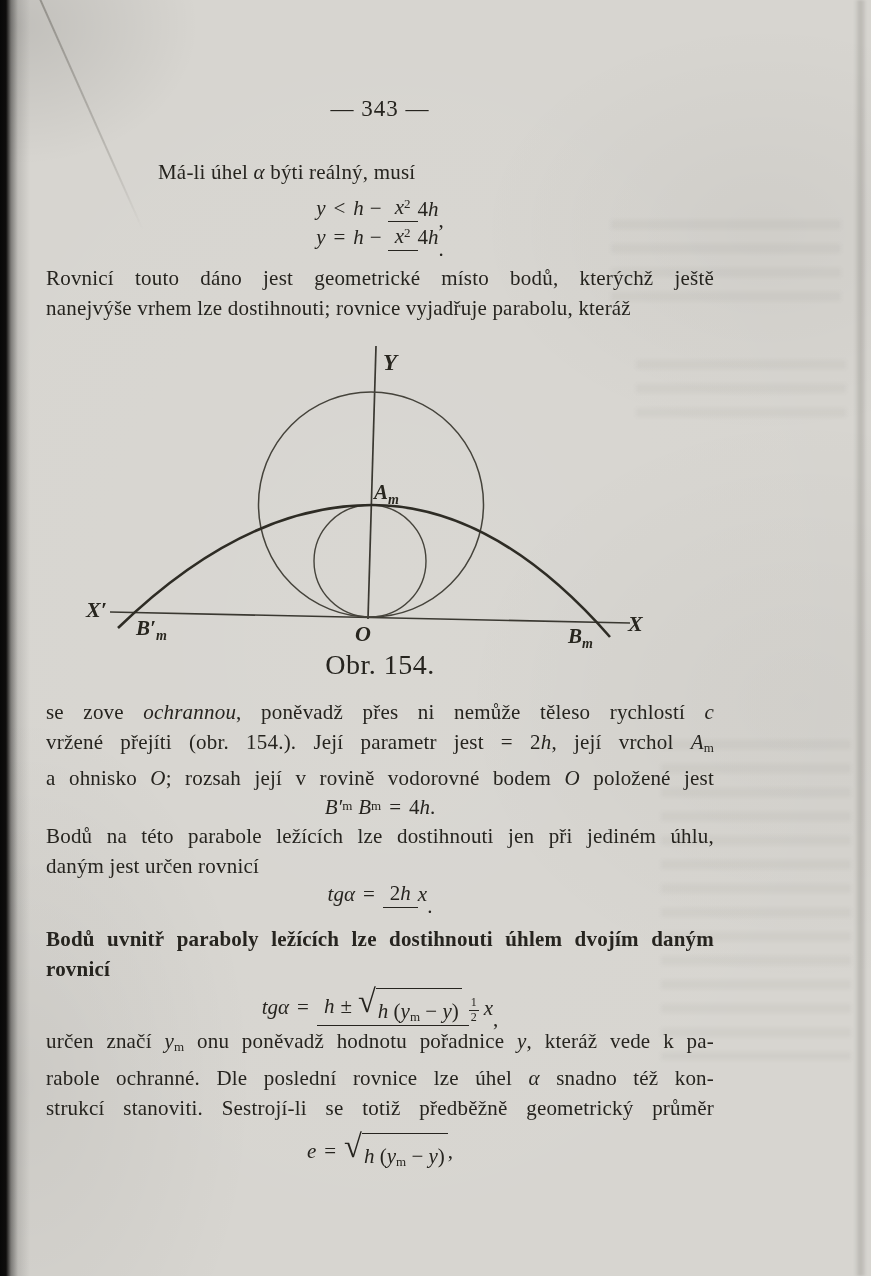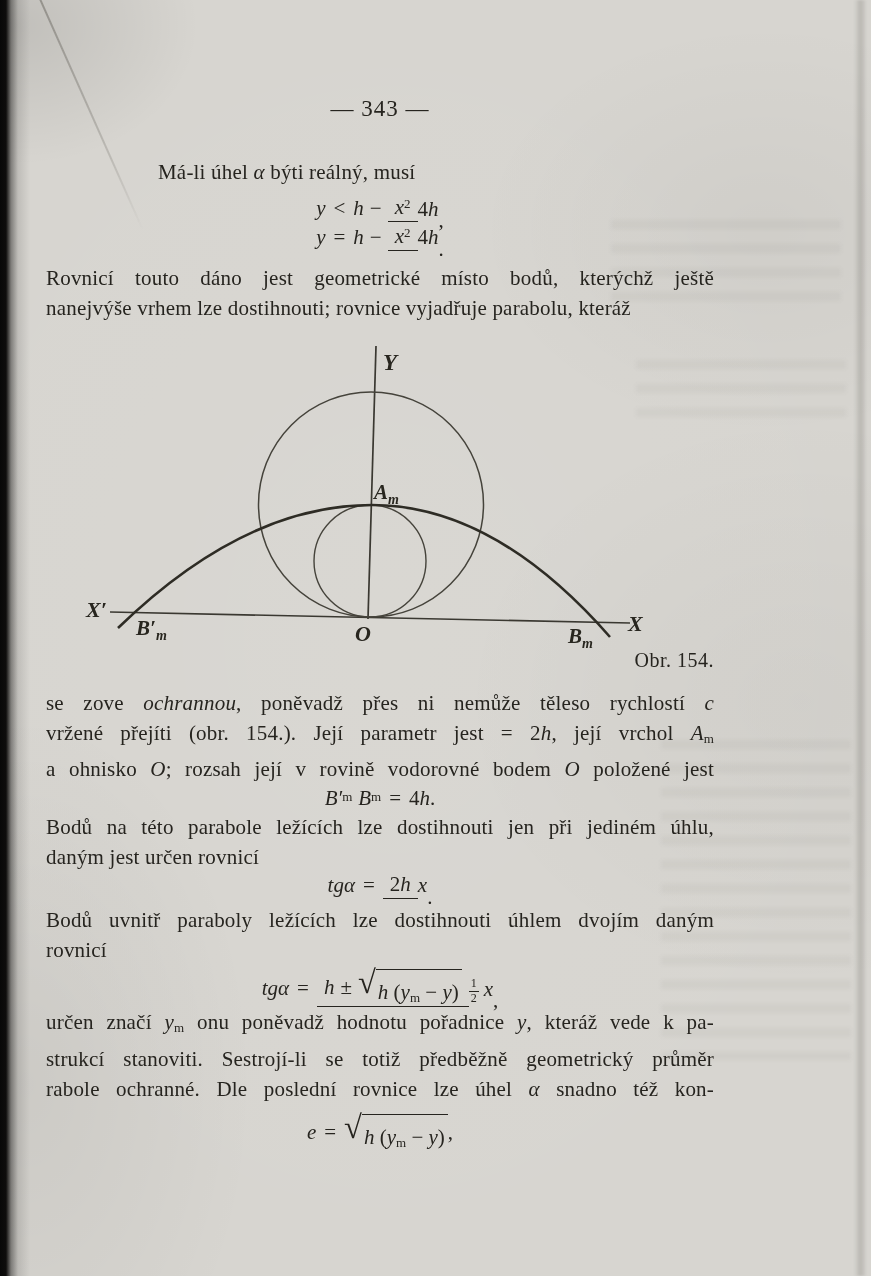--- a/index.html
+++ b/index.html
@@ -44,21 +44,21 @@
   .fr .dn{padding-top:1px;text-align:center;}
   .punct{align-self:center;transform:translateY(0.55em);}
   .sq{display:inline-flex;align-items:stretch;}
   .rd{font-style:normal;font-size:1.55em;line-height:0.78;align-self:flex-start;transform:translateY(1px);}
   .rc{border-top:1.9px solid #26241f;padding:10px 3px 0 2px;}
   .mini{display:inline-flex;flex-direction:column;font-size:12px;line-height:1.05;align-items:center;margin-right:5px;transform:translateY(2px);}
   .mini .mn{border-bottom:1px solid #26241f;padding:0 2px 1px;}
 
   .figure{position:relative;margin:20px 0 0 34px;width:640px;}
   .figure svg{display:block;}
-  .figcap{margin-top:-10px;text-align:right;font-size:20px;letter-spacing:0.5px;margin-left:-34px;width:668px;}
+  .figcap{margin-top:-10px;text-align:center;font-size:28px;letter-spacing:0.5px;margin-left:-34px;width:668px;}
   svg text{font-family:"Liberation Serif","DejaVu Serif",serif;font-style:italic;font-weight:bold;fill:#28261f;}
 </style>
 </head>
 <body>
 
 <div class="page">
   <div class="edge-left"></div>
   <div class="edge-right"></div>
   <div class="crease"></div>
   <div class="ghost" style="right:30px;top:220px;width:230px;height:90px;"></div>
@@ -150,21 +150,21 @@
       <span class="it">tg </span>
       <span class="it">α</span>
       <span class="rel">=</span>
       <span class="fr">
         <span class="nm"><span>2</span><span class="it">h</span></span>
         <span class="dn"><span class="it">x</span></span>
       </span>
       <span class="punct">.</span>
     </div>
 
-    <div style="margin-top:6px;">
+    <div style="margin-top:16px;font-weight:bold;">
       <div class="line j">Bodů uvnitř paraboly ležících lze dostihnouti úhlem dvojím daným</div>
       <div class="line">rovnicí</div>
     </div>
 
     <div class="frm" style="margin-top:4px;">
       <span class="it">tg </span>
       <span class="it">α</span>
       <span class="rel">=</span>
       <span class="fr">
         <span class="nm" style="display:inline-flex;align-items:center;">
@@ -181,22 +181,22 @@
               <span>2</span>
             </span>
           <span class="it">x</span>
         </span>
       </span>
       <span class="punct">,</span>
     </div>
 
     <div style="margin-top:0px;">
       <div class="line j"><span>určen značí </span><span class="it">y</span><span class="sb">m</span><span> onu poněvadž hodnotu pořadnice </span><span class="it">y</span><span>, kteráž vede k pa-</span></div>
+      <div class="line j"><span>rabole ochranné. Dle poslední rovnice lze úhel </span><span class="it">α</span><span> snadno též kon-</span></div>
       <div class="line j">strukcí stanoviti. Sestrojí-li se totiž předběžně geometrický průměr</div>
-      <div class="line j"><span>rabole ochranné. Dle poslední rovnice lze úhel </span><span class="it">α</span><span> snadno též kon-</span></div>
     </div>
 
     <div class="frm" style="margin-top:10px;">
       <span class="it">e</span>
       <span class="rel">=</span>
       <span class="sq">
         <span class="rd">√</span>
         <span class="rc"><span class="it">h </span><span>(</span><span class="it">y</span><span class="sb">m</span><span> − </span><span class="it">y</span><span>)</span></span>
       </span>
       <span>,</span>

